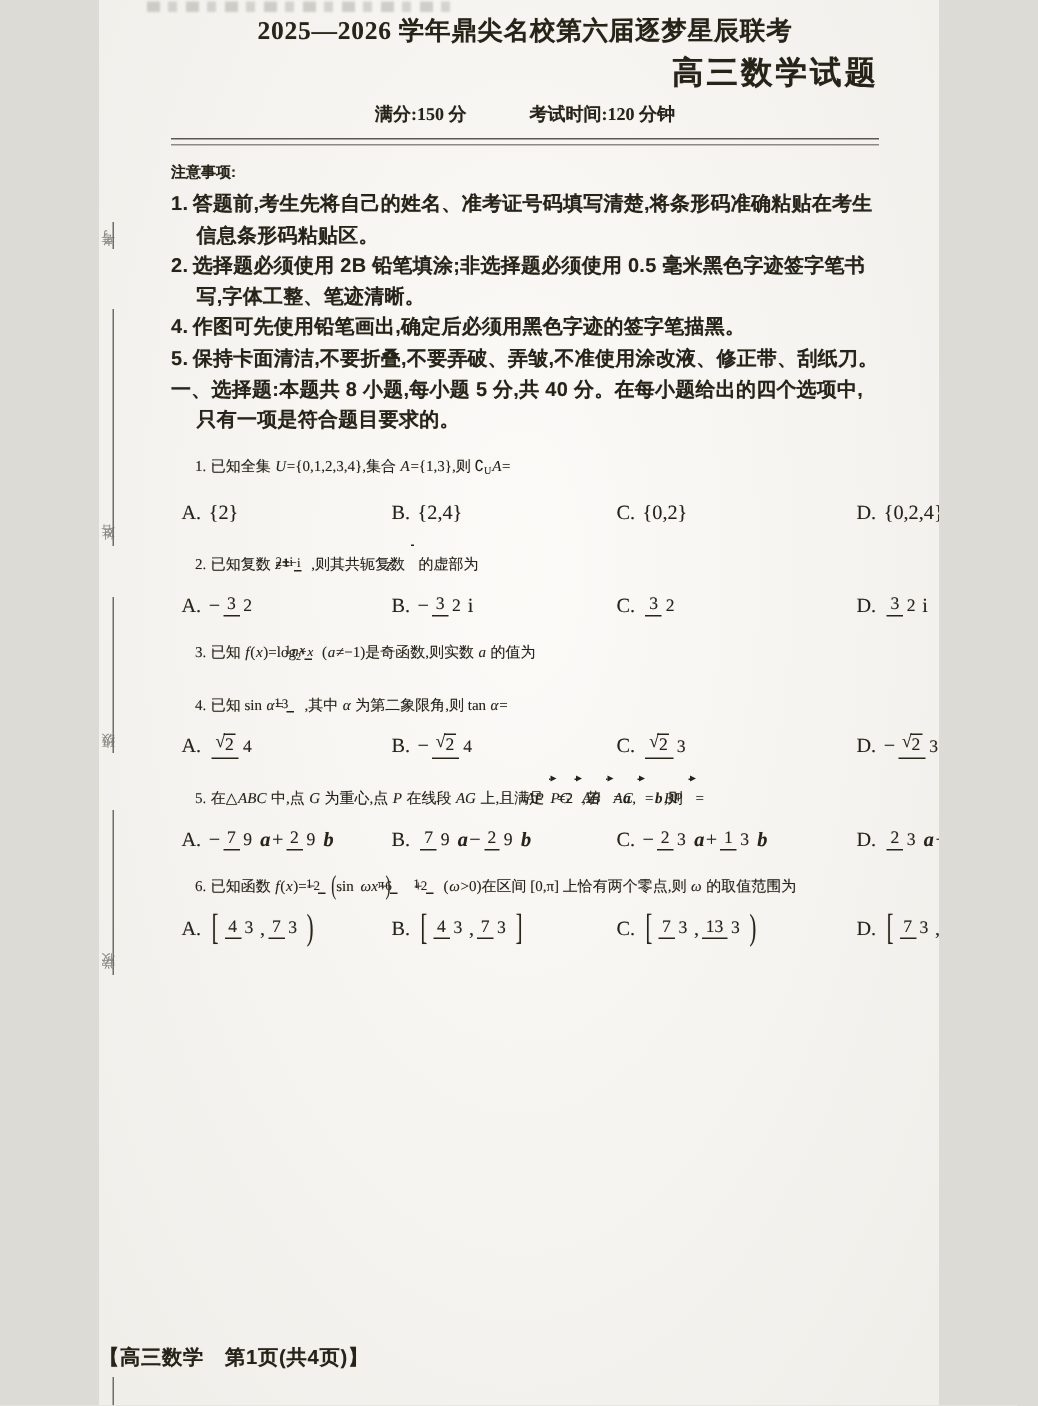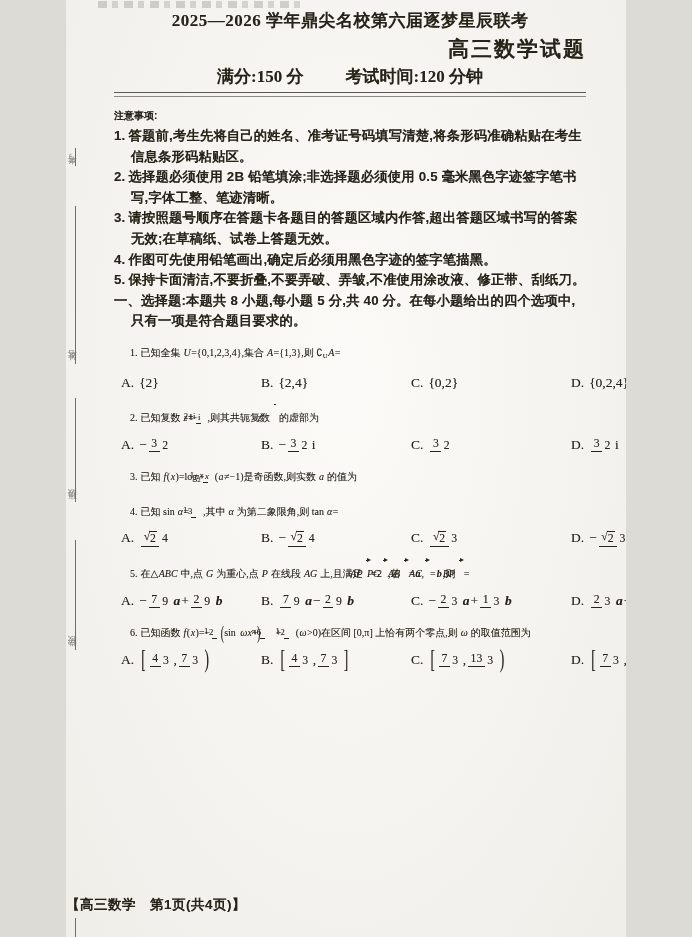--- a/index.html
+++ b/index.html
@@ -10,21 +10,21 @@
     color:#262319;
     font-family:"Liberation Serif","DejaVu Serif",serif;
     text-shadow:0 0 .5px rgba(45,42,32,.35);
   }
   .content{padding:9px 40px 0 48px;}
 
   
   .h1{text-align:center;font-size:17px;font-weight:600;line-height:23px;letter-spacing:.5px;margin:0;}
   .h2{text-align:right;font-size:21px;font-weight:700;line-height:27px;margin:3px 0 0;
       font-family:"Liberation Sans","DejaVu Sans",sans-serif;letter-spacing:2px;}
-  .meta{text-align:center;font-size:17px;font-weight:700;line-height:17px;margin:6px 0 0;}
+  .meta{text-align:center;font-size:12px;font-weight:700;line-height:17px;margin:6px 0 0;}
   .meta .gap{display:inline-block;width:42px;}
   .rule{margin-top:7px;height:3px;border-top:1.4px solid #5a5850;border-bottom:1.4px solid #8c8a82;}
 
   
   .sans-b{font-family:"Liberation Sans","DejaVu Sans",sans-serif;font-weight:700;}
   .notice-title{font-size:10px;line-height:20px;margin:9px 0 0;}
   .nitem,.section-head{font-size:13.3px;line-height:20.6px;margin:0;padding-left:17px;text-indent:-17px;letter-spacing:.2px;}
   .nitem .nnum{margin-right:3px;}
 
   
@@ -95,21 +95,20 @@
     <p class="h2">高三数学试题</p>
     <p class="meta">
       <span>满分:150 分</span><span class="gap"></span><span>考试时间:120 分钟</span>
     </p>
 
     <div class="rule"></div>
 
     <p class="notice-title sans-b">注意事项:</p>
     <p class="nitem sans-b"><span class="nnum">1.</span><span>答题前,考生先将自己的姓名、准考证号码填写清楚,将条形码准确粘贴在考生信息条形码粘贴区。</span></p>
     <p class="nitem sans-b"><span class="nnum">2.</span><span>选择题必须使用 2B 铅笔填涂;非选择题必须使用 0.5 毫米黑色字迹签字笔书写,字体工整、笔迹清晰。</span></p>
-    <p class="nitem sans-b"><span class="nnum">3.</span><span>请按照题号顺序在答题卡各题目的答题区域内作答,超出答题区域书写的答案无效;在草稿纸、试卷上答题无效。</span></p>
     <p class="nitem sans-b"><span class="nnum">4.</span><span>作图可先使用铅笔画出,确定后必须用黑色字迹的签字笔描黑。</span></p>
     <p class="nitem sans-b"><span class="nnum">5.</span><span>保持卡面清洁,不要折叠,不要弄破、弄皱,不准使用涂改液、修正带、刮纸刀。</span></p>
 
     <p class="section-head sans-b">一、选择题:本题共 8 小题,每小题 5 分,共 40 分。在每小题给出的四个选项中,只有一项是符合题目要求的。</p>
 
     <div>
         <div class="question">
           <p class="stem"><span class="qnum">1.</span>已知全集 <span class="mi">U</span>={0,1,2,3,4},集合 <span class="mi">A</span>={1,3},则 ∁<sub>U</sub><span class="mi">A</span>=</p>
           <div class="opts">
             <span class="opt"><span class="olet">A.</span>{2}</span>

